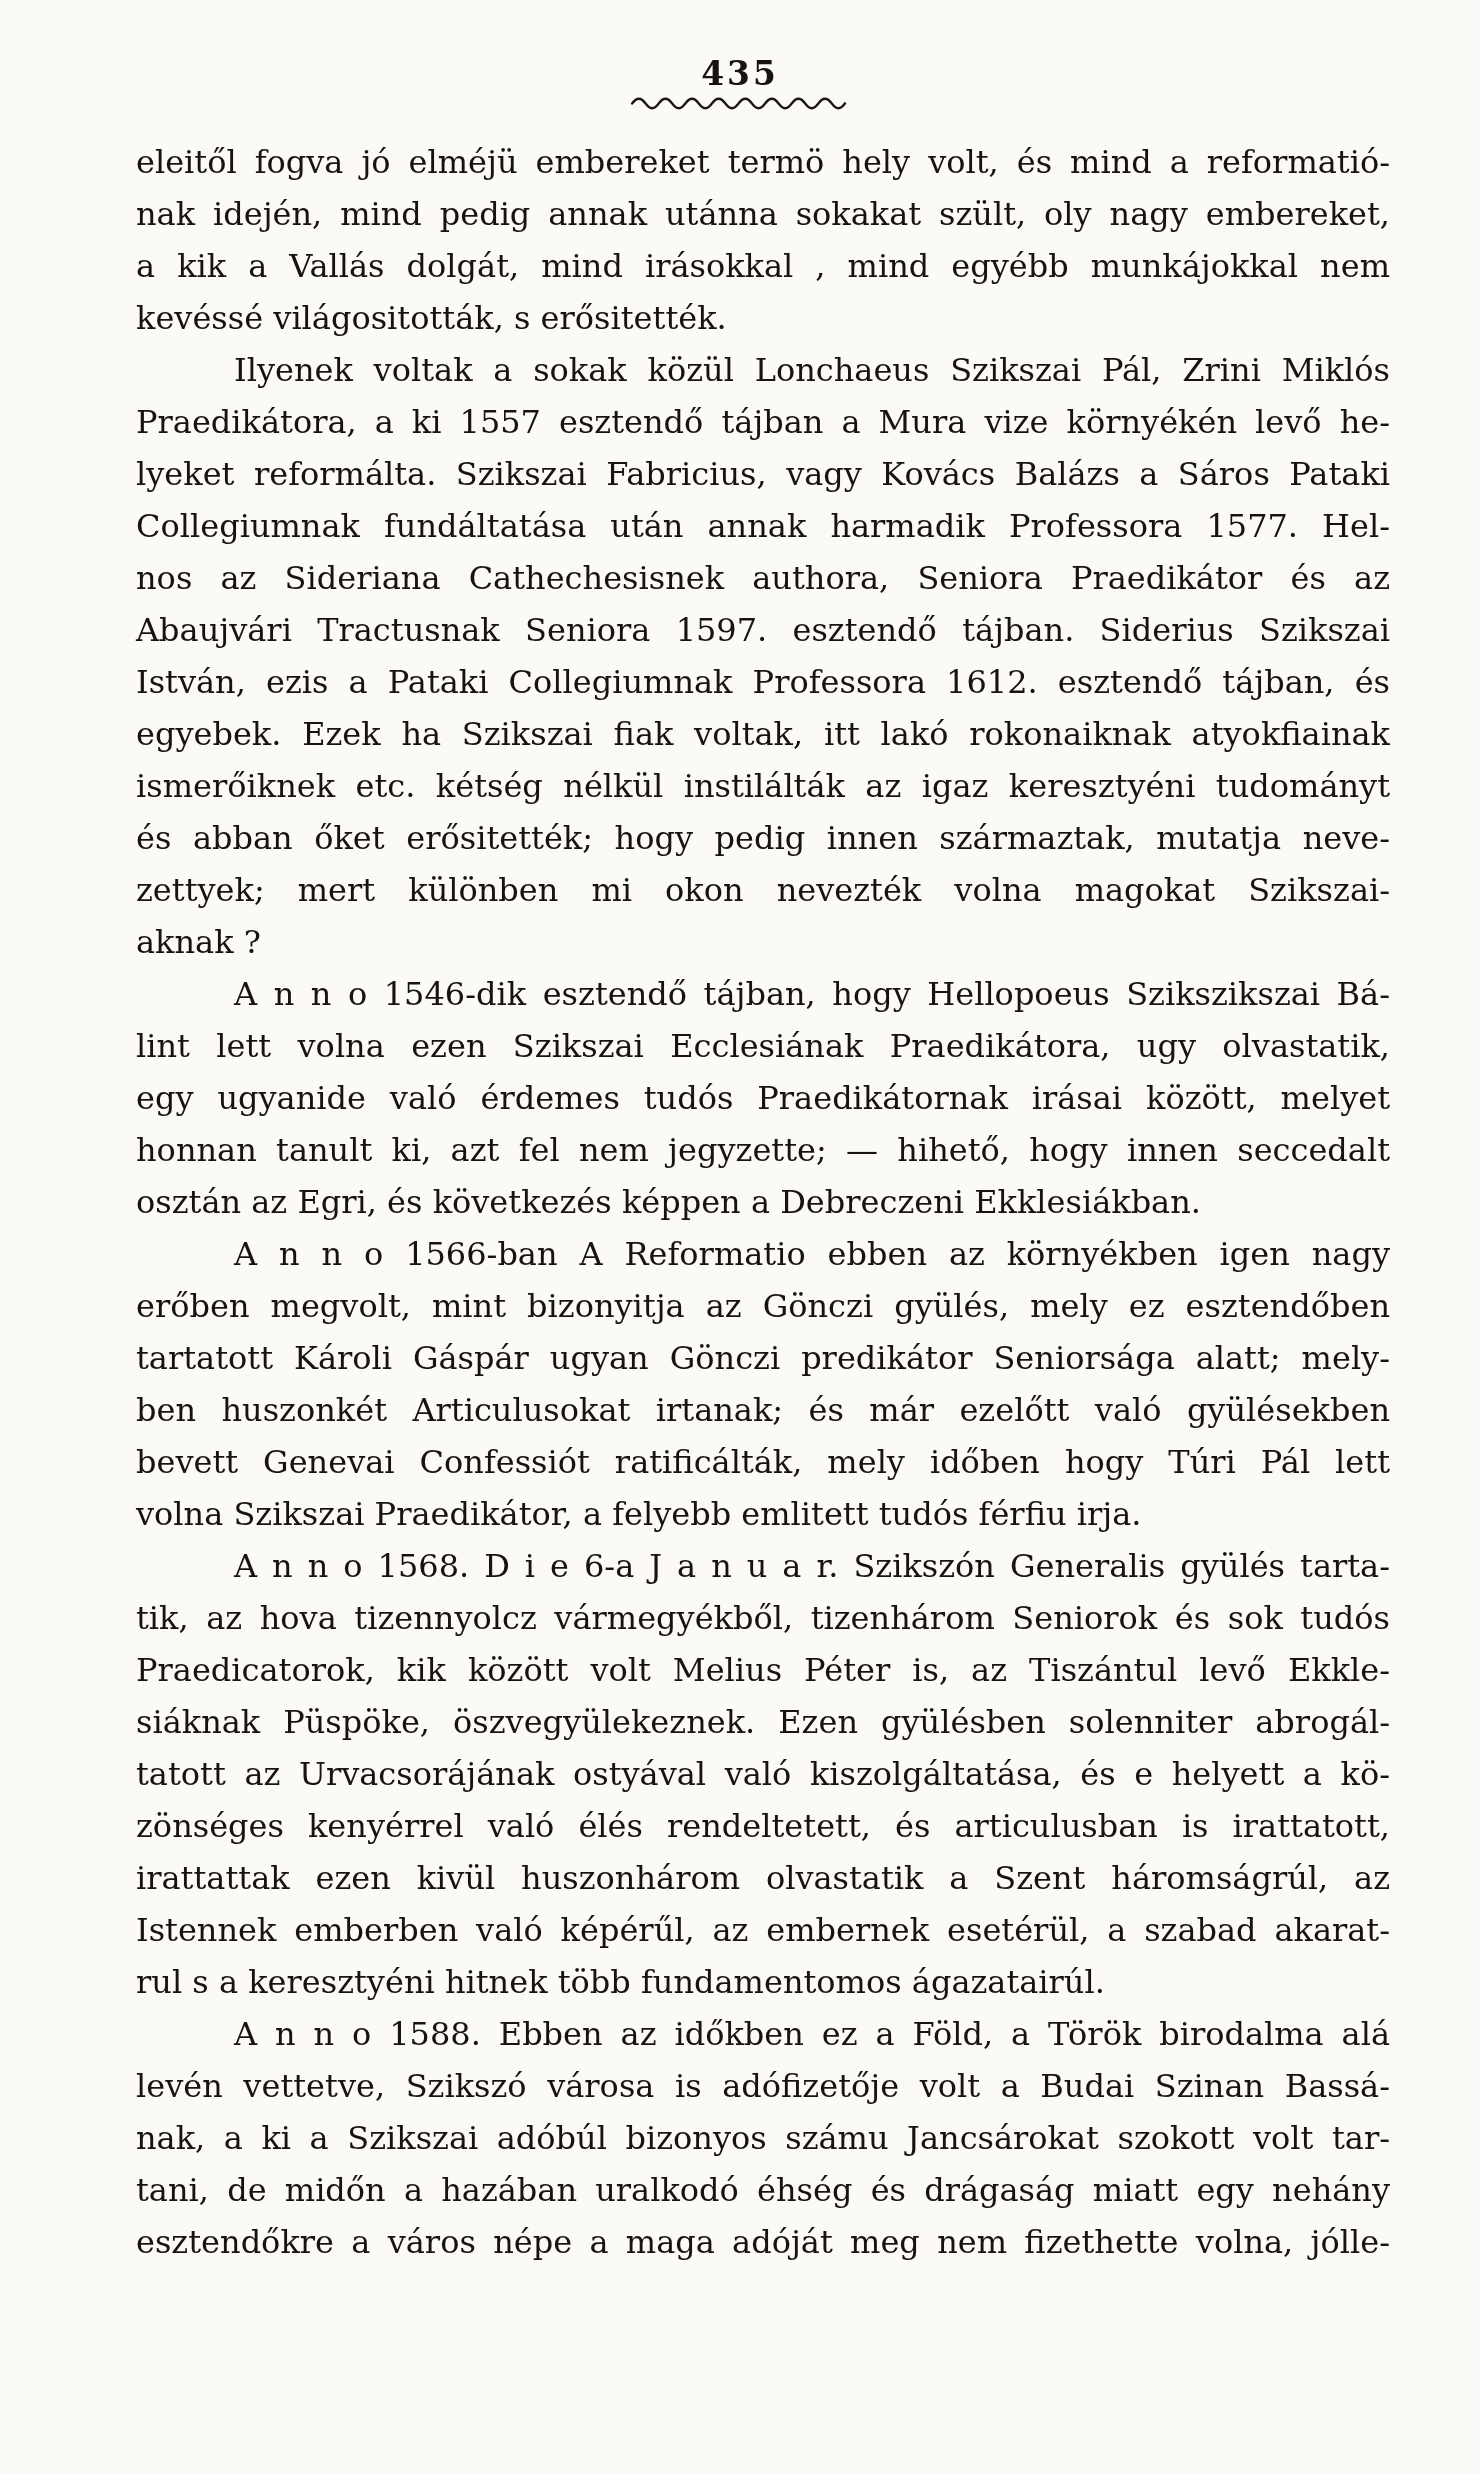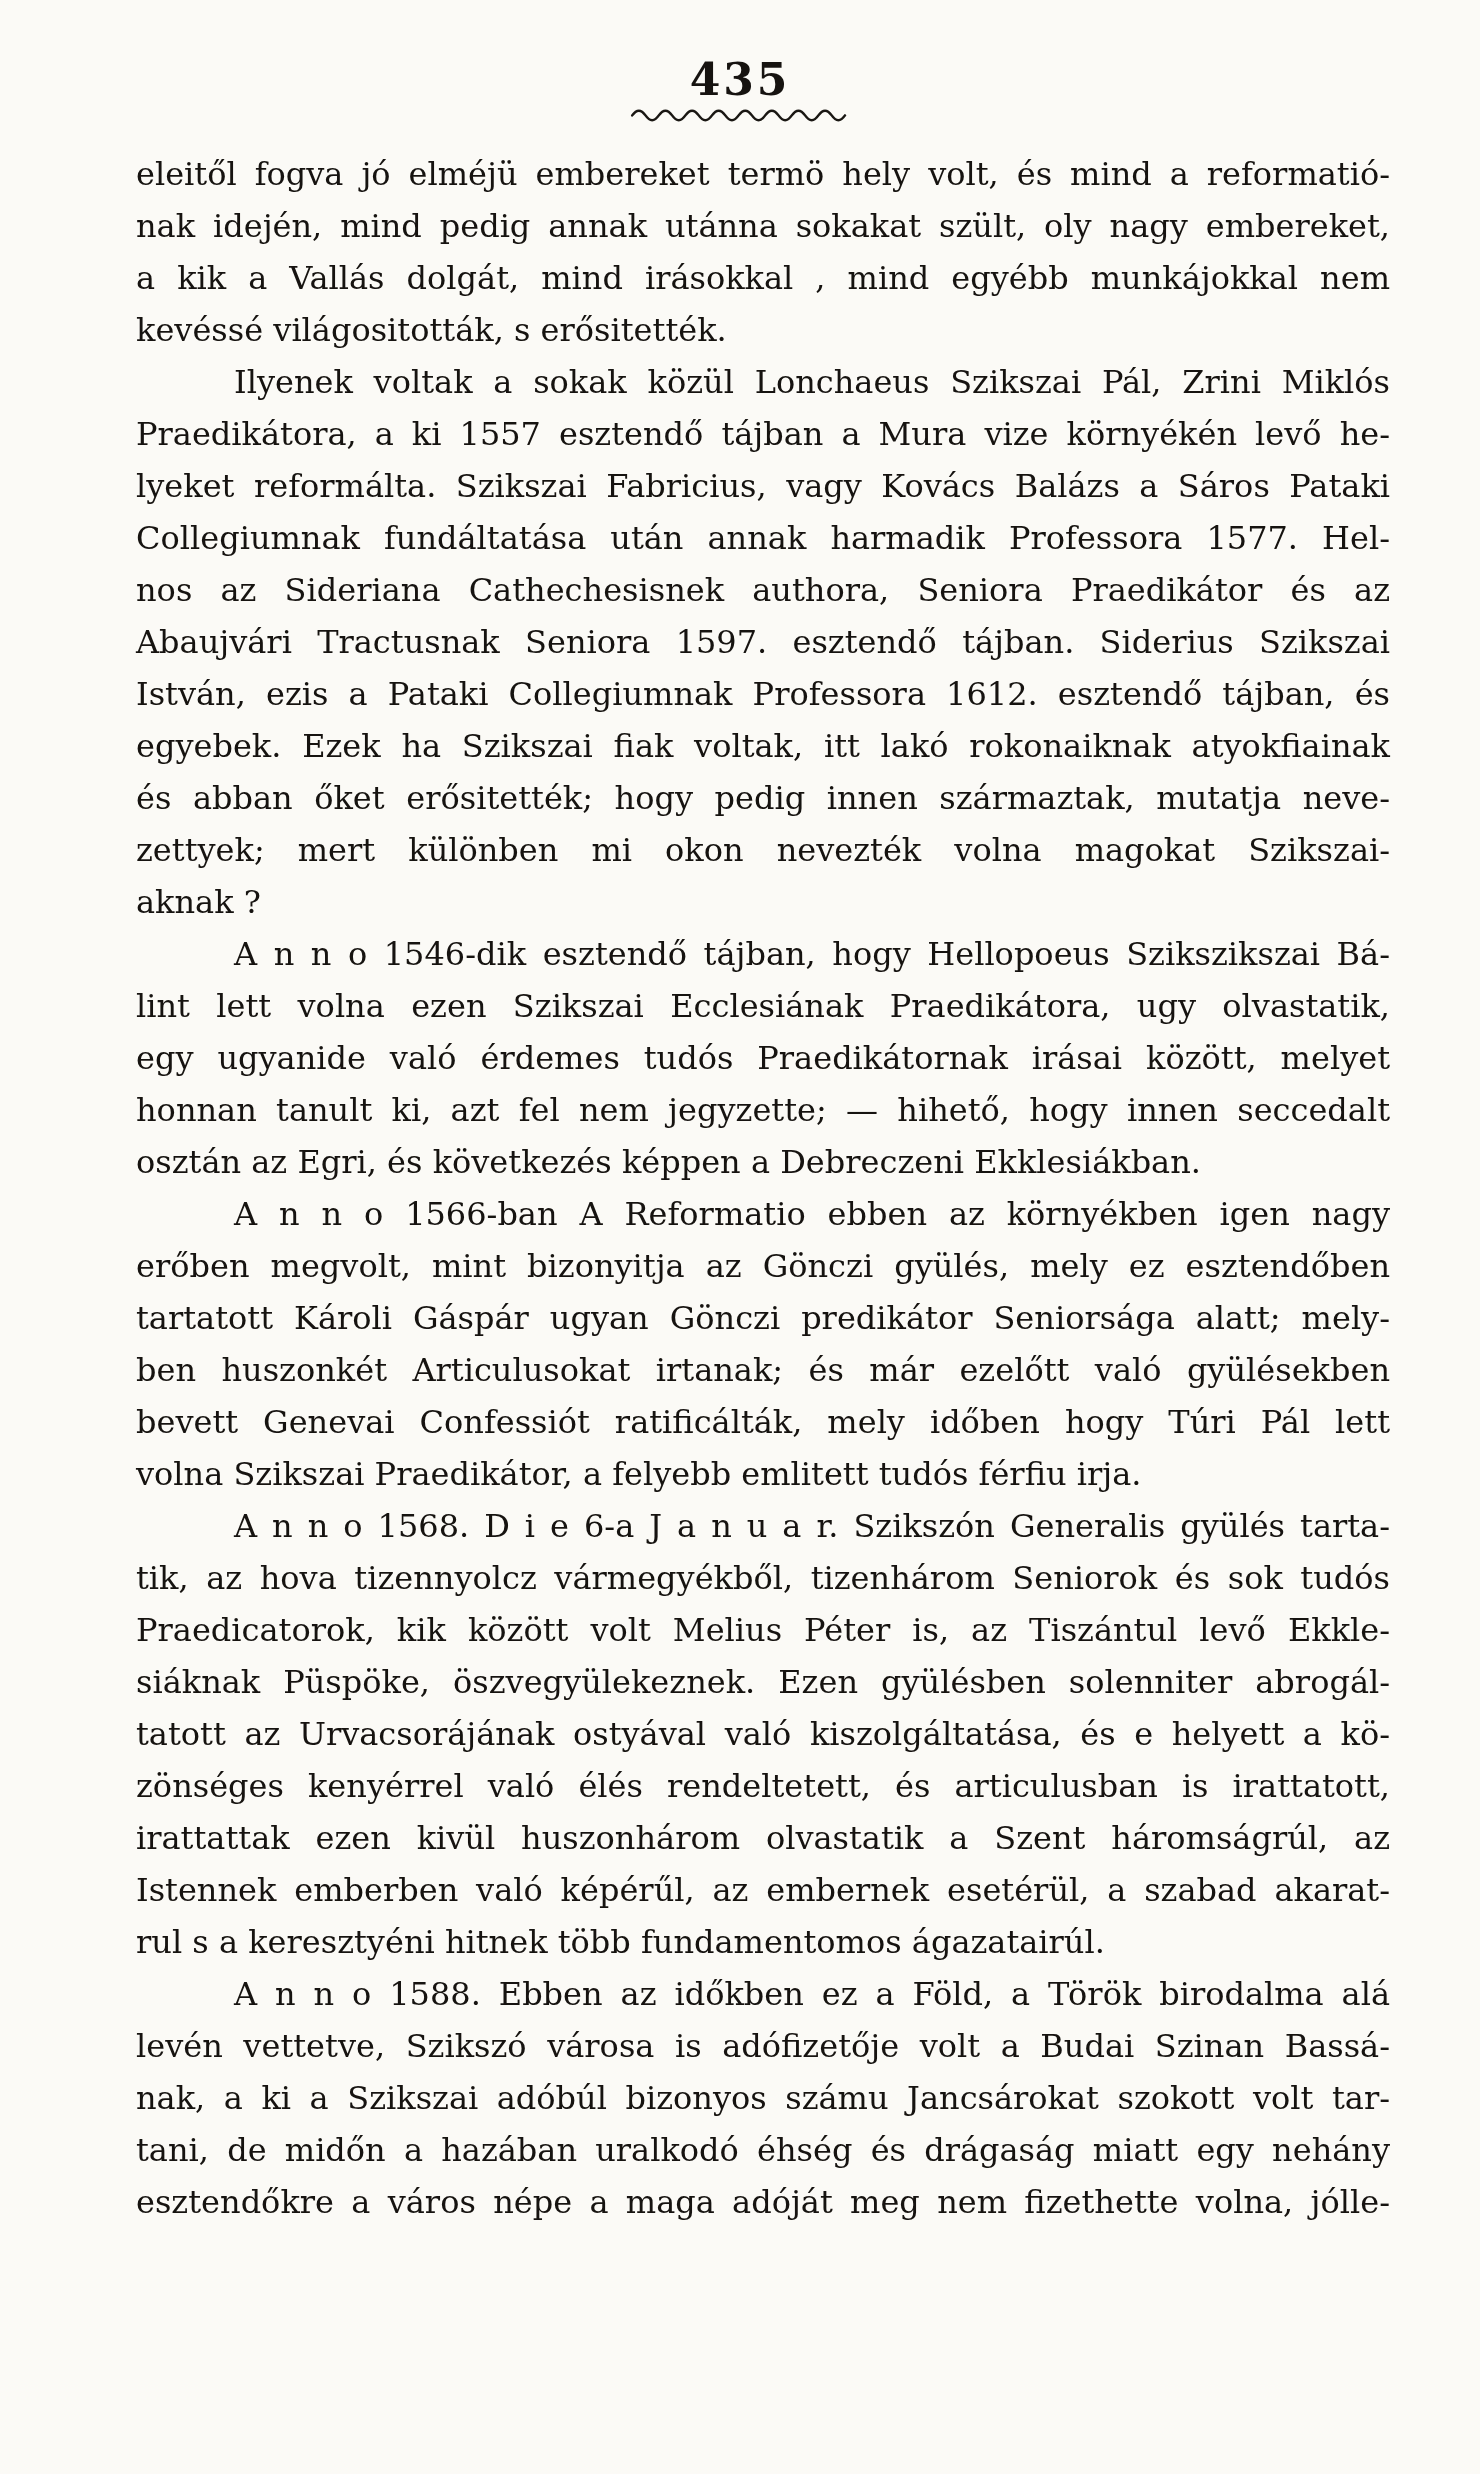--- a/index.html
+++ b/index.html
@@ -16,21 +16,21 @@
     background: #fbfaf6;
     color: #161310;
     padding: 56px 90px 0 90px;
     position: relative;
   }
   .page-header {
     text-align: center;
     margin-bottom: 25px;
   }
   .page-number {
-    font-size: 44px;
+    font-size: 33px;
     font-weight: bold;
     letter-spacing: 2.9px;
     line-height: 1.1;
   }
   .squiggle {
     display: block;
     margin: 0 auto;
   }
   .text-block {
     font-size: 32px;
@@ -65,20 +65,21 @@
       <div class="line">a kik a Vallás dolgát, mind irásokkal , mind egyébb munkájokkal nem</div>
       <div class="line para-end">kevéssé világositották, s erősitették.</div>
       <div class="line indent">Ilyenek voltak a sokak közül Lonchaeus Szikszai Pál, Zrini Miklós</div>
       <div class="line">Praedikátora, a ki 1557 esztendő tájban a Mura vize környékén levő he-</div>
       <div class="line">lyeket reformálta. Szikszai Fabricius, vagy Kovács Balázs a Sáros Pataki</div>
       <div class="line">Collegiumnak fundáltatása után annak harmadik Professora 1577. Hel-</div>
       <div class="line">nos az Sideriana Cathechesisnek authora, Seniora Praedikátor és az</div>
       <div class="line">Abaujvári Tractusnak Seniora 1597. esztendő tájban. Siderius Szikszai</div>
       <div class="line">István, ezis a Pataki Collegiumnak Professora 1612. esztendő tájban, és</div>
       <div class="line">egyebek. Ezek ha Szikszai fiak voltak, itt lakó rokonaiknak atyokfiainak</div>
+      <div class="line">ismerőiknek etc. kétség nélkül instilálták az igaz keresztyéni tudományt</div>
       <div class="line">és abban őket erősitették; hogy pedig innen származtak, mutatja neve-</div>
       <div class="line">zettyek; mert különben mi okon nevezték volna magokat Szikszai-</div>
       <div class="line para-end">aknak ?</div>
       <div class="line indent">A n n o 1546-dik esztendő tájban, hogy Hellopoeus Szikszikszai Bá-</div>
       <div class="line">lint lett volna ezen Szikszai Ecclesiának Praedikátora, ugy olvastatik,</div>
       <div class="line">egy ugyanide való érdemes tudós Praedikátornak irásai között, melyet</div>
       <div class="line">honnan tanult ki, azt fel nem jegyzette; — hihető, hogy innen seccedalt</div>
       <div class="line para-end">osztán az Egri, és következés képpen a Debreczeni Ekklesiákban.</div>
       <div class="line indent">A n n o 1566-ban A Reformatio ebben az környékben igen nagy</div>
       <div class="line">erőben megvolt, mint bizonyitja az Gönczi gyülés, mely ez esztendőben</div>

